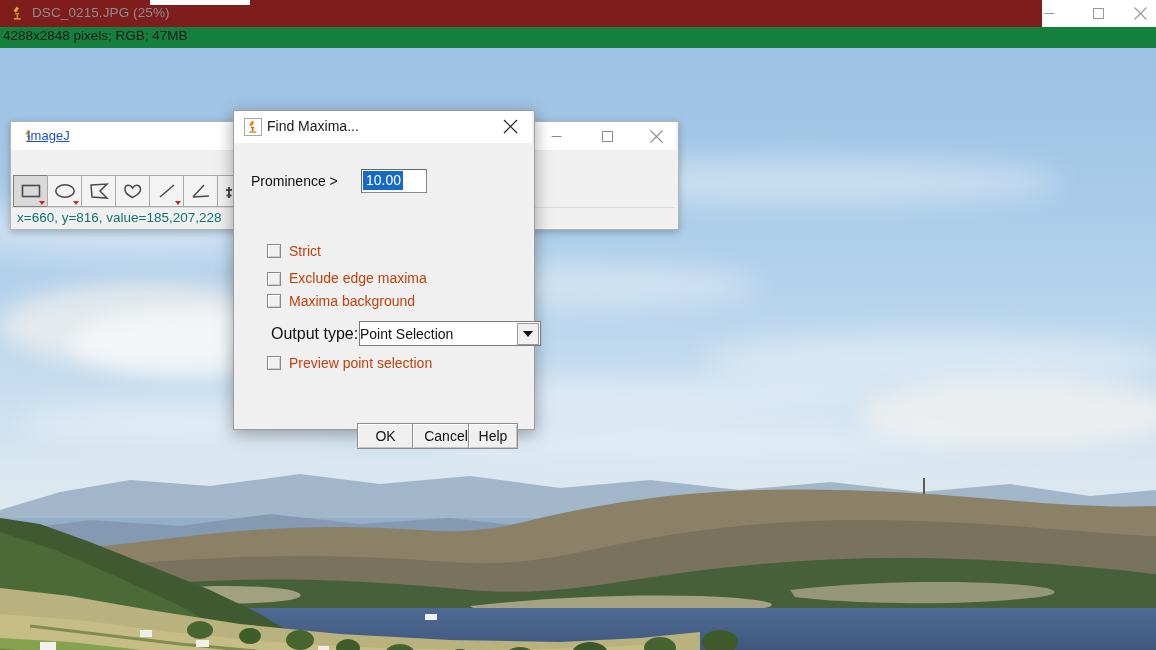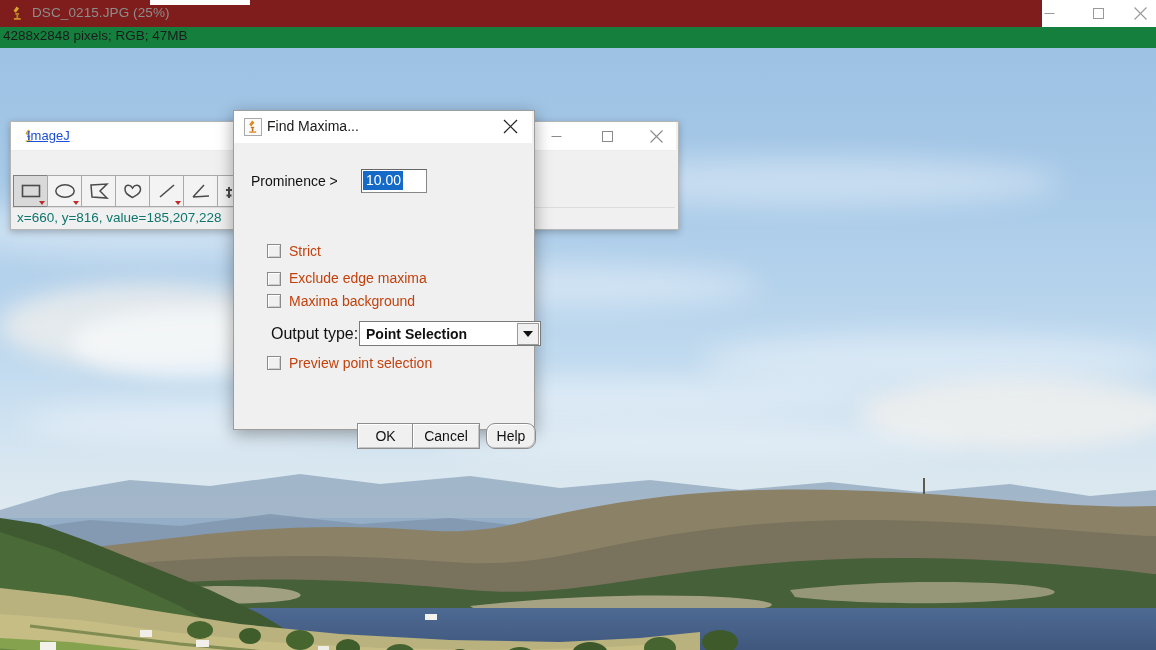--- a/index.html
+++ b/index.html
@@ -266,22 +266,20 @@
   }
   #select-output {
     position: absolute; left: 108px; top: 0;
     width: 180px; height: 23px;
     background: #ffffff;
     border: 1px solid #7a7a7a;
     display: flex; align-items: center;
   }
   #select-output-value {
     font-size: 14px; color: #111;
-    margin-left: 6px;
-    font-weight: bold;
   }
   #select-arrowbox {
     position: absolute; right: 1px; top: 1px;
     width: 20px; height: 20px;
     background: #f0f0f0;
     border: 1px solid #9a9a9a;
     display: flex; align-items: center; justify-content: center;
   }
   #select-arrow {
     width: 0; height: 0;
@@ -298,21 +296,21 @@
     position: absolute; top: 0;
     height: 24px;
     background: #f0f0f0;
     border: 1px solid #8d8d8d;
     box-shadow: inset 1px 1px 0 #ffffff, inset -1px -1px 0 #c4c4c4;
     display: flex; align-items: center; justify-content: center;
     font-size: 14px; color: #111;
   }
   #btn-ok { left: 123px; width: 55px; }
   #btn-cancel { left: 178px; width: 66px; }
-  #btn-help { left: 252px; width: 48px; border-radius: 9px; }
+  #btn-help { left: 234px; width: 48px; }
 </style>
 </head>
 <body>
 
 <div id="root">
 
   <div id="photo">
     <div class="layer" id="sky"></div>
 
     <div class="cloud soft" style="left:-60px; top:150px; width:420px; height:60px;"></div>

